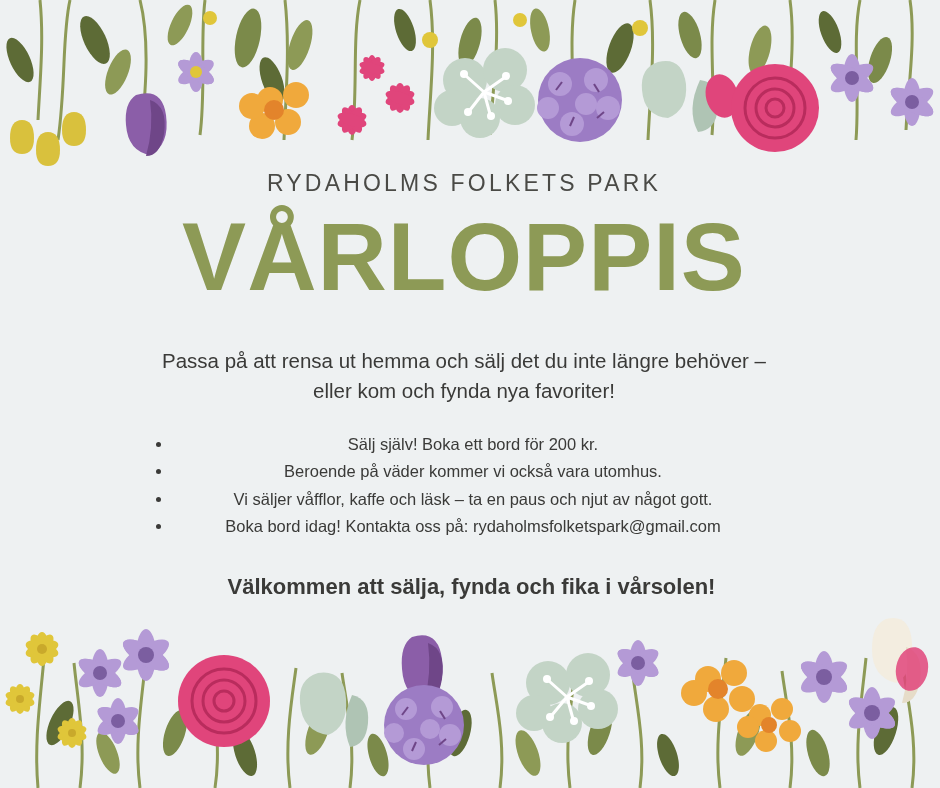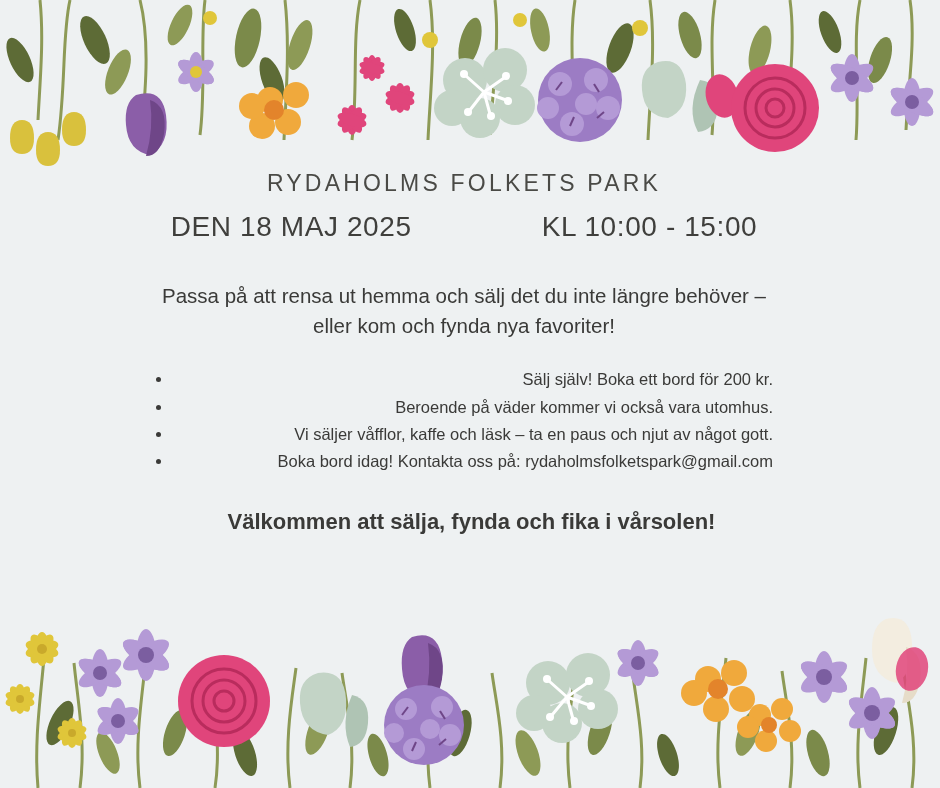--- a/index.html
+++ b/index.html
@@ -62,21 +62,21 @@
   .lead {
     margin: 38px auto 0 auto;
     width: 640px;
     font-size: 20.5px;
     line-height: 1.45;
     color: #3a3a38;
   }
   .bullets {
     margin: 26px auto 0 auto;
     width: 600px;
-    text-align: right;
+    text-align: center;
     padding-left: 18px;
   }
   .bullets li {
     font-size: 16.5px;
     line-height: 1.65;
     color: #3a3a38;
   }
   .closing {
     margin-top: 34px;
     font-size: 22px;
@@ -263,24 +263,21 @@
         <circle cx="430" cy="40" r="8"></circle>
           <circle cx="640" cy="28" r="8"></circle>
         <circle cx="520" cy="20" r="7"></circle>
           <circle cx="210" cy="18" r="7"></circle>
       </g>
     </g>
   </svg>
 
   <div class="content">
     <p class="kicker">RYDAHOLMS FOLKETS PARK</p>
-    <div class="datetime">
-      <span>DEN 18 MAJ 2025</span>
-      <span>KL 10:00 - 15:00</span>
-    </div>
+    <h1 class="title">VÅRLOPPIS</h1>
     <p class="lead">Passa på att rensa ut hemma och sälj det du inte längre behöver – eller kom och fynda nya favoriter!</p>
     <ul class="bullets">
       <li>Sälj själv! Boka ett bord för 200 kr.</li>
       <li>Beroende på väder kommer vi också vara utomhus.</li>
       <li>Vi säljer våfflor, kaffe och läsk  – ta en paus och njut av något gott.</li>
       <li>Boka bord idag! Kontakta oss på: rydaholmsfolketspark@gmail.com</li>
     </ul>
     <p class="closing">Välkommen att sälja, fynda och fika i vårsolen!</p>
   </div>
 

